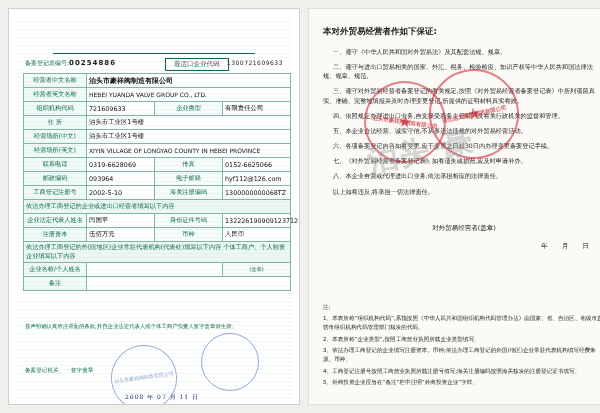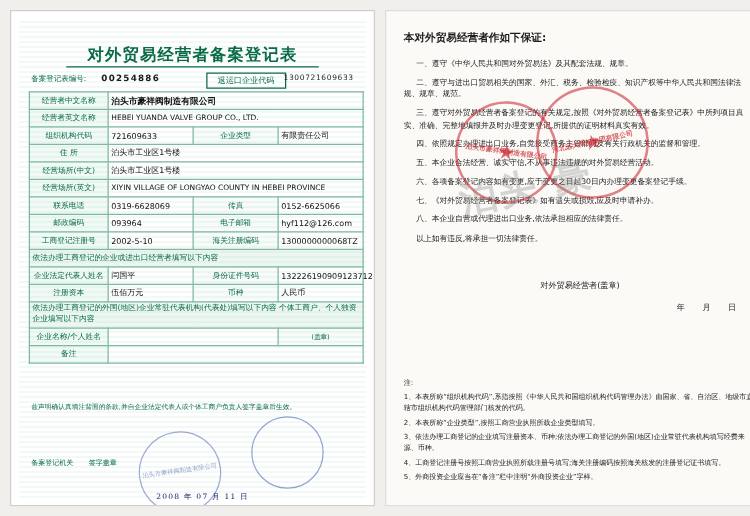--- a/index.html
+++ b/index.html
@@ -30,21 +30,21 @@
     position:absolute;left:0;right:0;top:20px;text-align:center;
     font-size:13px;font-weight:bold;color:#0a6b47;letter-spacing:1px;
     font-family:"DejaVu Sans","Liberation Sans",sans-serif;
   }
   .title-underline{
     position:absolute;left:38px;right:38px;top:38px;height:1px;background:#0a6b47;
   }
   .regno{
     position:absolute;left:10px;top:44px;font-size:6px;color:#0a6b47;
   }
-  .regno b{letter-spacing:1px;font-size:7px;color:#1b1b1b;margin-left:12px;}
+  .regno b{letter-spacing:1px;font-size:7px;color:#1b1b1b;}
   .regstamp{
     position:absolute;left:150px;top:43px;font-size:6.5px;color:#0a6b47;
     border:1px solid #0a6b47;padding:1px 8px;
   }
   .topright{
     position:absolute;right:10px;top:44px;font-size:6px;color:#2a2a2a;letter-spacing:.5px;
   }
   
   table.form{
     position:absolute;left:8px;top:58px;width:268px;
@@ -126,21 +126,20 @@
   }
 </style>
 </head>
 <body>
 
 <div class="page">
 
   <div class="sheet">
     <div class="sheet-inner">
 
-      <div class="title">对外贸易经营者备案登记表</div>
       <div class="title-underline"></div>
 
       <div class="regno">
         <span>备案登记表编号:</span><b>00254886</b>
       </div>
       <div class="regstamp">退运口企业代码</div>
       <div class="topright">1300721609633</div>
 
       <table class="form">
         <tbody>

